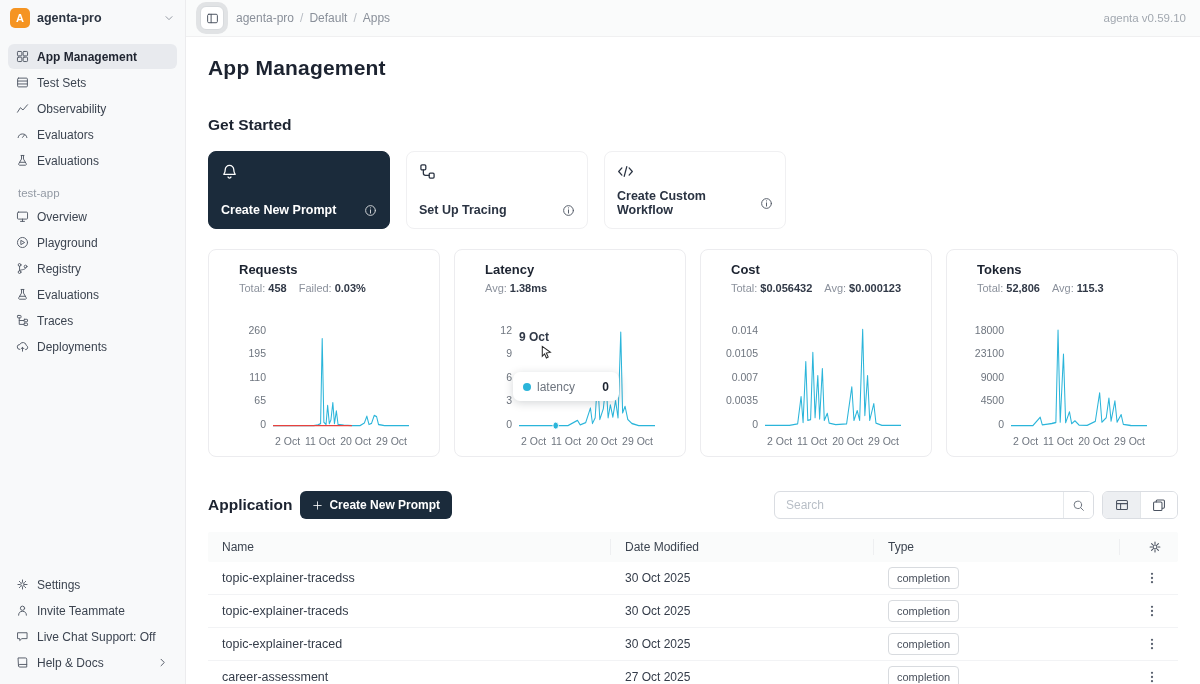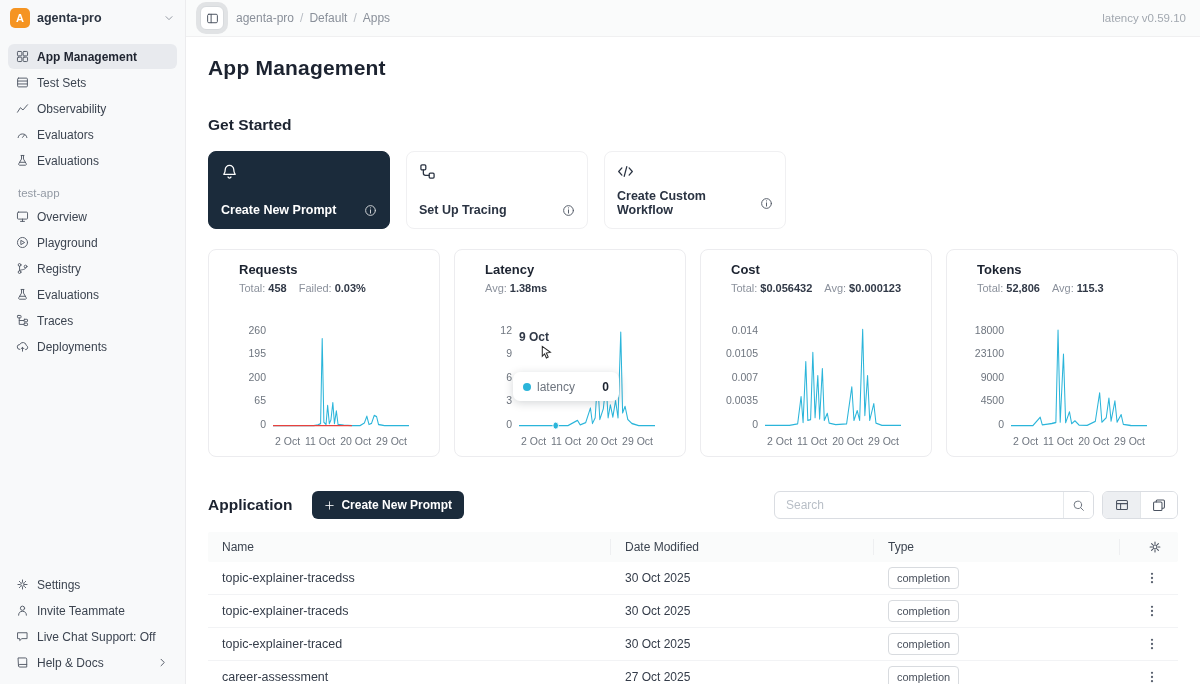--- a/index.html
+++ b/index.html
@@ -57,21 +57,21 @@
 .xticks{display:flex;justify-content:space-between;margin:6px 2px 0 36px;font-size:10.5px;color:#6e757f}
 .hover-date{position:absolute;left:64px;top:80px;font-size:12px;font-weight:600;color:#313947}
 .cursor-wrap{position:absolute;left:84px;top:95px;width:15px;height:15px}
 .cursor-wrap svg{width:100%;height:100%}
 .tooltip{position:absolute;left:58px;top:122px;width:106px;height:29px;background:#fff;border-radius:7px;box-shadow:0 2px 10px rgba(15,25,40,.18);display:flex;align-items:center;gap:6px;padding:0 10px;font-size:12px;z-index:3}
 .tt-dot{width:8px;height:8px;border-radius:50%;background:#2bb5da;flex:none}
 .tt-name{color:#6e757f}
 .tt-val{margin-left:auto;color:#1c2330;font-weight:600}
 
 
-.app-head{display:flex;align-items:center;gap:20px;margin-top:34px}
+.app-head{display:flex;align-items:center;gap:8px;margin-top:34px}
 .create-btn{display:flex;align-items:center;gap:6px;background:#1b2b3b;color:#fff;border:none;border-radius:6px;height:28px;padding:0 12px;font-size:12px;font-weight:600;cursor:pointer}
 .create-btn .ic{width:11px;height:11px}
 .head-right{margin-left:auto;display:flex;gap:8px;align-items:center}
 .search{display:flex;align-items:center;width:320px;height:28px;border:1px solid #dadde2;border-radius:6px;background:#fff;overflow:hidden}
 .search input{flex:1;border:none;outline:none;padding:0 11px;font-size:12px;color:#374151;font-family:inherit;background:transparent}
 .search input::placeholder{color:#b9bfc7}
 .search-btn{width:30px;height:100%;border:none;border-left:1px solid #e6e9ec;background:#fff;display:flex;align-items:center;justify-content:center;color:#6e757f;cursor:pointer}
 .search-btn .ic{width:13px;height:13px}
 .view-toggle{display:flex;height:28px;border:1px solid #dadde2;border-radius:6px;overflow:hidden;background:#fff}
 .vt{width:37px;border:none;background:#fff;display:flex;align-items:center;justify-content:center;color:#4a5260;cursor:pointer}
@@ -272,21 +272,21 @@
         </svg>
       </span>
   </button>
   <div class="crumbs">
     <span>agenta-pro</span>
     <span class="sep">/</span>
     <span>Default</span>
     <span class="sep">/</span>
     <span>Apps</span>
   </div>
-  <div class="version">latency v0.59.10</div>
+  <div class="version">agenta v0.59.10</div>
 </header>
 
 <main class="main">
   <h1 class="h1">App Management</h1>
 
   <h2 class="h2 gs-head">Get Started</h2>
 
   <div class="gs-cards">
     <div class="gs-card dark">
       <div class="gs-top"><span class="ic">
@@ -351,21 +351,21 @@
     <div class="m-card">
       <div class="m-title">Requests</div>
       <div class="m-stats">
         <span class="m-stat"><span class="sl">Total:</span><span class="sv">458</span></span>
         <span class="m-stat"><span class="sl">Failed:</span><span class="sv">0.03%</span></span>
       </div>
       <div class="chart-row">
         <div class="yticks">
           <span>260</span>
           <span>195</span>
-          <span>200</span>
+          <span>110</span>
           <span>65</span>
           <span>0</span>
         </div>
         <svg class="spark" viewBox="0 0 170 104" preserveAspectRatio="none">
             <polyline points="0.0,100.6 13.6,100.6 27.2,100.6 40.8,100.6 51.0,100.6 56.1,99.9 59.5,98.7 61.5,13.6 63.6,97.2 66.3,99.5 68.3,80.3 70.4,98.7 72.4,95.0 74.8,77.6 76.8,98.7 79.2,85.9 81.3,99.5 88.4,100.2 98.6,100.6 108.8,100.6 114.2,98.0 117.3,91.2 120.0,99.5 123.1,98.4 126.5,90.4 129.5,91.6 131.9,99.5 139.4,100.6 153.0,100.6 170.0,100.6" fill="none" stroke="#2bb5da" stroke-width="1.3" stroke-linejoin="round"></polyline>
             <polyline points="0.0,100.6 98.6,100.6" fill="none" stroke="#e8413d" stroke-width="1.3" stroke-linejoin="round"></polyline>
           </svg>
       </div>
       <div class="xticks">
         <span>2 Oct</span>

